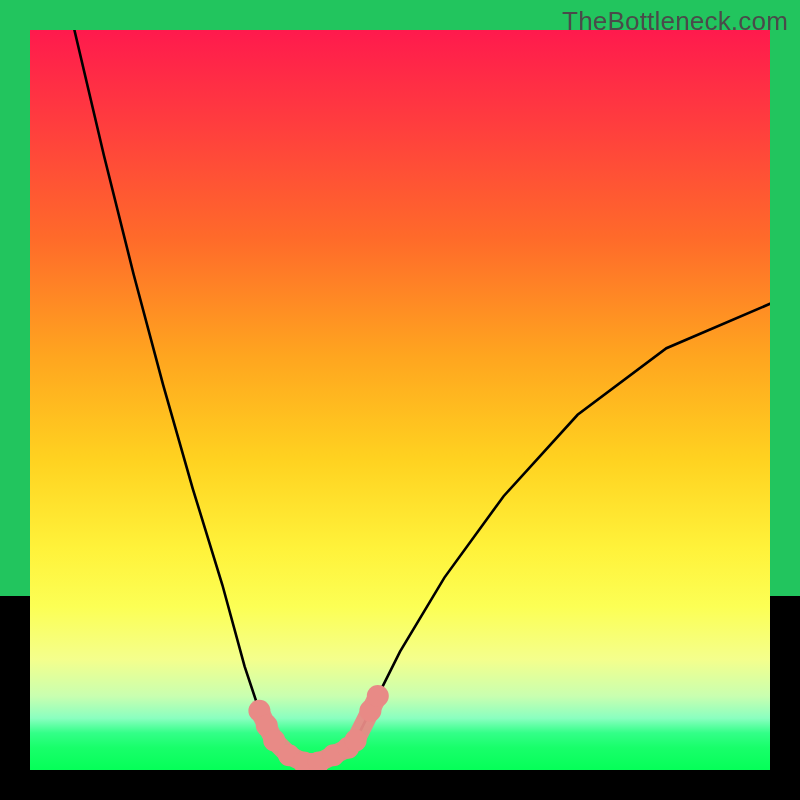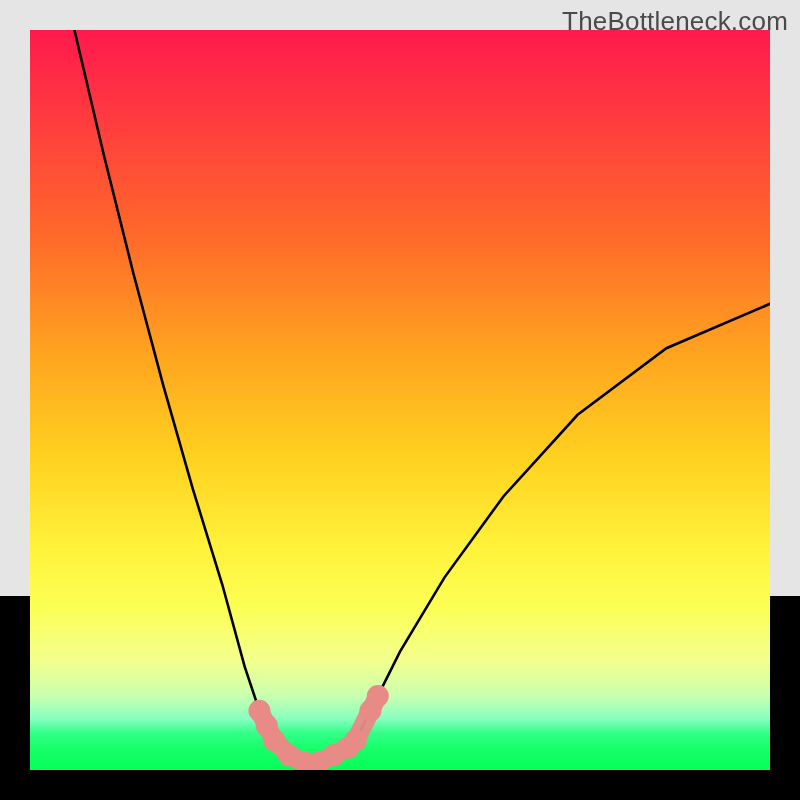--- a/index.html
+++ b/index.html
@@ -8,21 +8,21 @@
     width: 800px;
     height: 800px;
     overflow: hidden;
     background: #000;
     font-family: Arial, Helvetica, sans-serif;
   }
   .frame {
     position: relative;
     width: 800px;
     height: 596px;
-    background: #e5e5e5;
+    background: #22c55e;
   }
   .plot {
     position: absolute;
     left: 30px;
     top: 30px;
     width: 740px;
     height: 740px;
     background: linear-gradient(to bottom,
       #ff1a4d 0%,
       #ff3b3f 12%,

